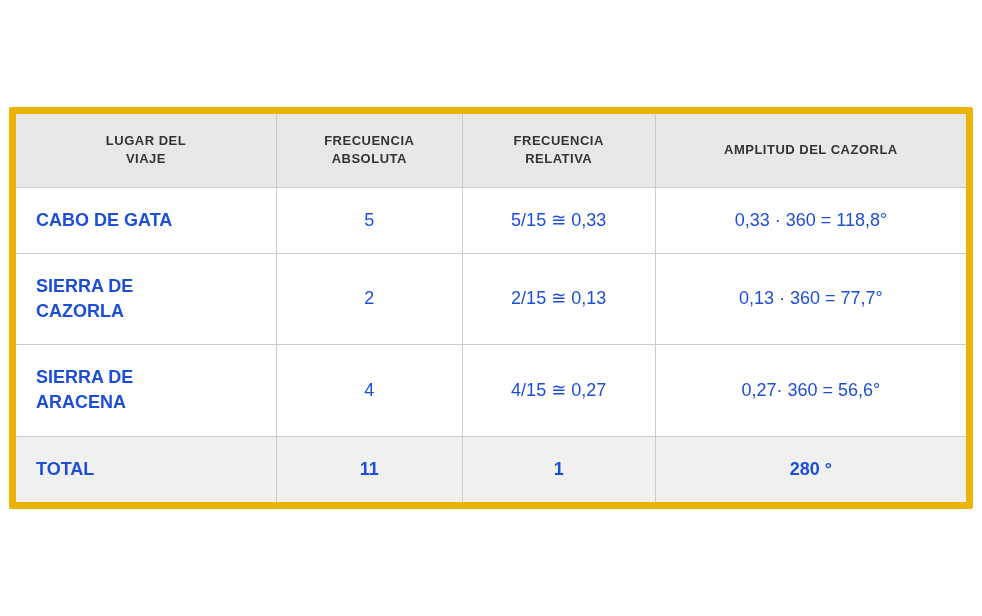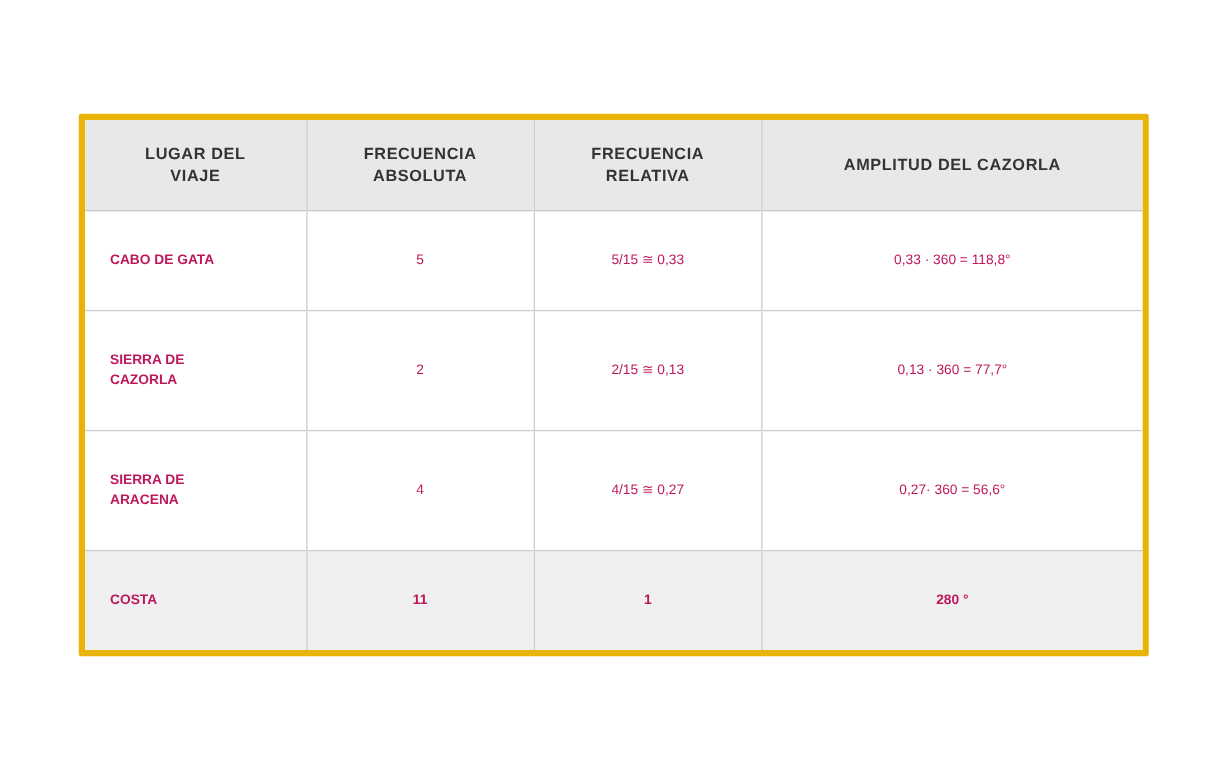--- a/index.html
+++ b/index.html
@@ -12,22 +12,22 @@
       background: #ffffff;
       font-family: Arial, Helvetica, sans-serif;
       display: flex;
       justify-content: center;
       align-items: center;
       min-height: 616px;
       width: 982px;
     }
 
     .table-wrapper {
-      width: 856px;
-      border: 5px solid #eab308;
+      width: 964px;
+      border: 7px solid #eab308;
       border-radius: 2px;
       overflow: hidden;
     }
 
     table {
       width: 100%;
       border-collapse: collapse;
       background: #ffffff;
     }
 
@@ -52,24 +52,24 @@
 
     tbody tr {
       border-top: 1px solid #cccccc;
     }
 
     tbody tr:last-child {
       background: #f0f0f0;
     }
 
     tbody td {
-      padding: 32px 16px;
+      padding: 20px 16px;
       text-align: center;
-      font-size: 11px;
-      color: #be185d;
+      font-size: 18px;
+      color: #1d4ed8;
       border-right: 1px solid #cccccc;
       vertical-align: middle;
       line-height: 1.4;
     }
 
     tbody td:first-child {
       text-align: left;
       padding-left: 20px;
       font-weight: 600;
     }
@@ -108,20 +108,20 @@
           <td>2/15 ≅ 0,13</td>
           <td>0,13 · 360 = 77,7°</td>
         </tr>
         <tr>
           <td>SIERRA DE<br>ARACENA</td>
           <td>4</td>
           <td>4/15 ≅ 0,27</td>
           <td>0,27· 360 = 56,6°</td>
         </tr>
         <tr>
-          <td>COSTA</td>
+          <td>TOTAL</td>
           <td>11</td>
           <td>1</td>
           <td>280 °</td>
         </tr>
       </tbody>
   </table>
 </div>
 
 </body></html>

